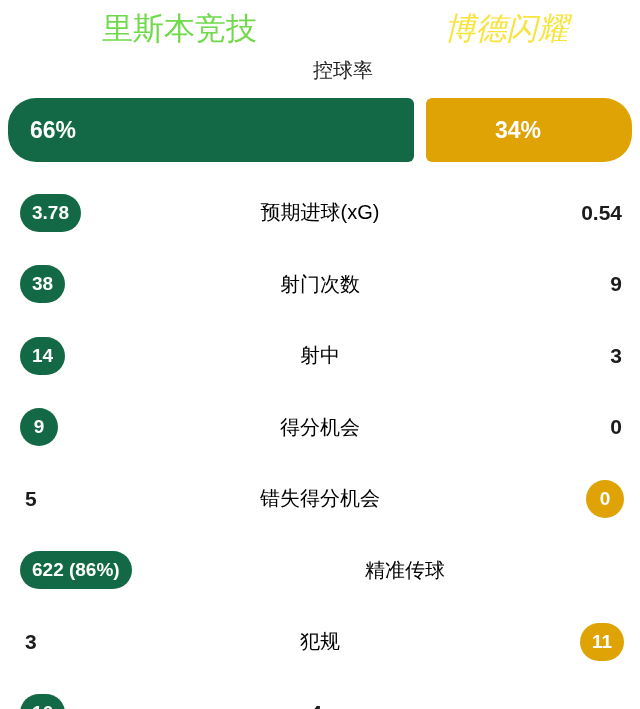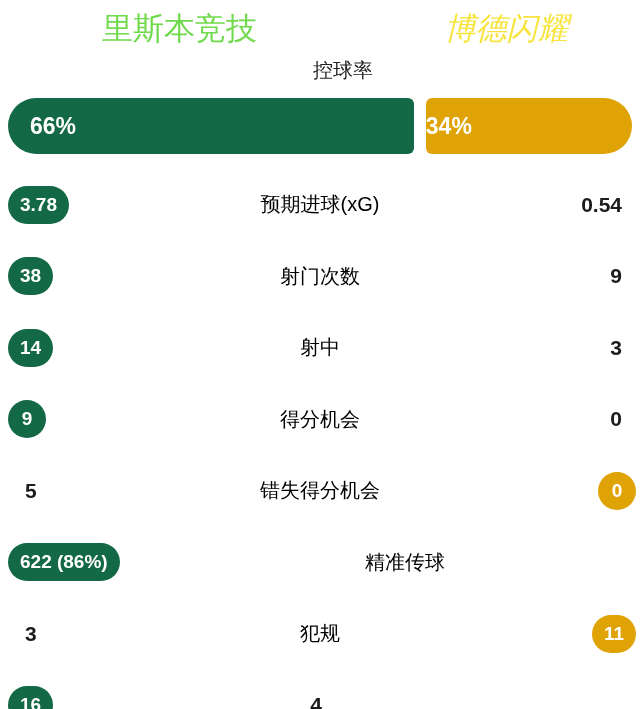--- a/index.html
+++ b/index.html
@@ -39,21 +39,21 @@
     font-size: 20px;
     line-height: 24px;
     padding-top: 3px;
     color: #222222;
     text-align: center;
     white-space: nowrap;
     margin-top: 45px;
   }
   .possession-bar {
     margin: 16px 8px 0 8px;
-    height: 56px;
+    height: 64px;
     display: flex;
     gap: 12px;
   }
   .bar-seg {
     display: flex;
     align-items: center;
     color: #ffffff;
     font-size: 23px;
     font-weight: bold;
     box-sizing: border-box;
@@ -61,21 +61,21 @@
   .bar-home {
     background: var(--home);
     border-radius: 28px 6px 6px 28px;
     padding-left: 22px;
     flex: 0 0 60%;
   }
   .bar-away {
     background: var(--away);
     border-radius: 6px 28px 28px 6px;
     padding-right: 22px;
-    justify-content: flex-start;
+    justify-content: center;
     flex: 1;
   }
   .stats-list { margin-top: 15px; }
   .stat-row {
     height: 71.5px;
     display: flex;
     align-items: center;
   }
   .cell-left {
     width: 170px;
@@ -109,21 +109,21 @@
     min-width: 38px;
     height: 38px;
     border-radius: 19px;
     display: inline-flex;
     align-items: center;
     justify-content: center;
     padding: 0 12px;
     box-sizing: border-box;
     color: #ffffff;
     font-size: 19px;
-    margin: 0;
+    margin: 12px;
   }
   .pill-home { background: var(--home); }
   .pill-away { background: var(--away); }
 </style>
 </head>
 <body>
 
 <div class="panel">
 
   <div class="header">

